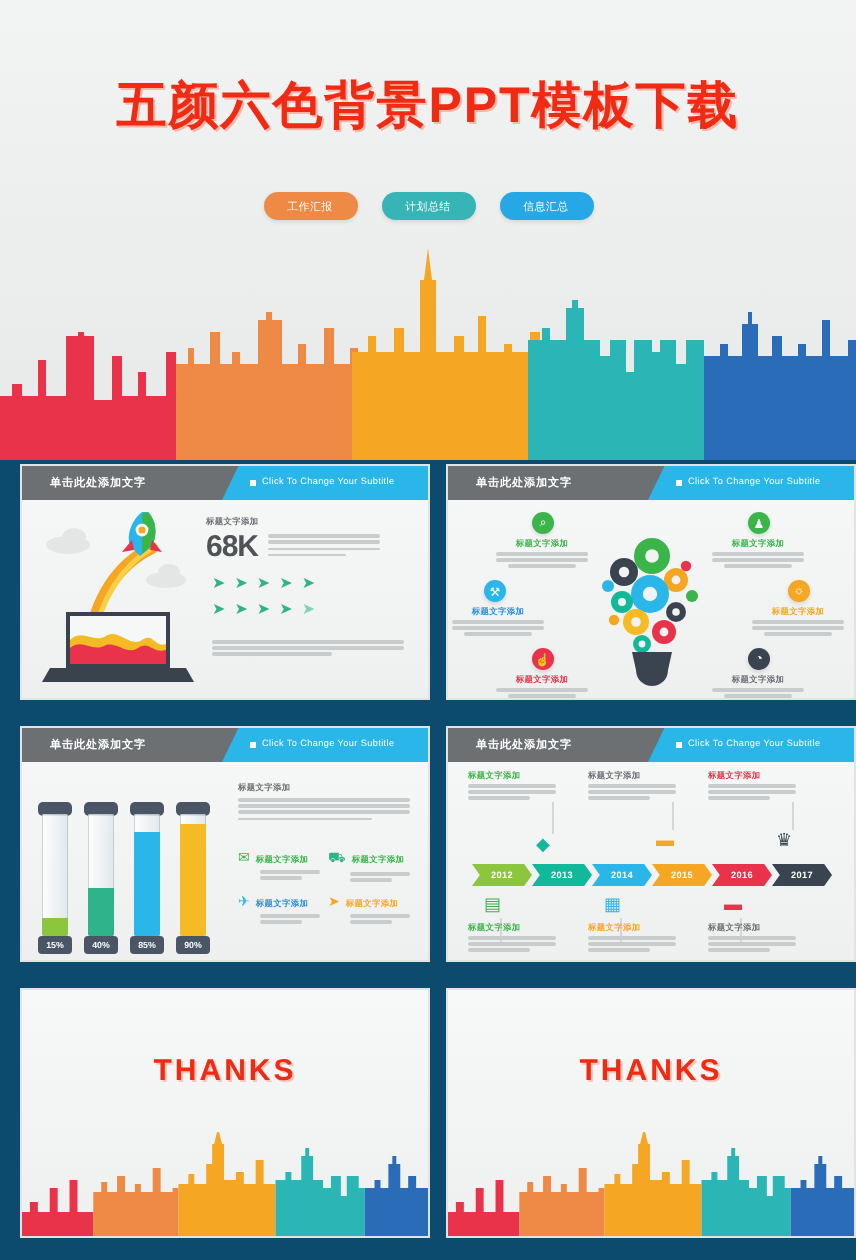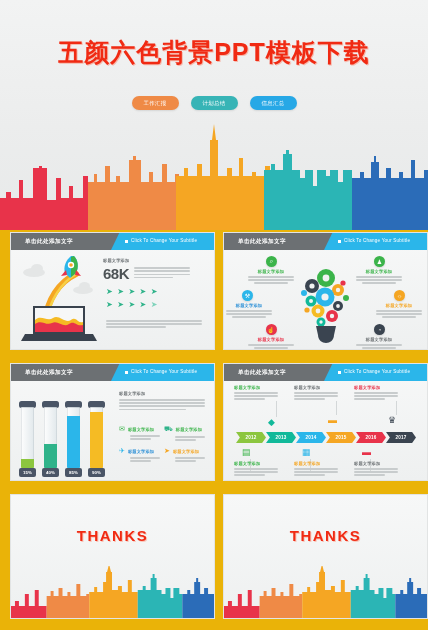--- a/index.html
+++ b/index.html
@@ -2,21 +2,21 @@
 <html><head>
 <meta charset="utf-8">
 <style>
   * { margin:0; padding:0; box-sizing:border-box; }
   html,body { width:428px; height:630px; }
   body {
     font-family:"Liberation Sans", sans-serif;
     background:#ffffff;
     overflow:hidden;
   }
-  .page { width:428px; height:630px; position:relative; background:#eab308; }
+  .page { width:428px; height:630px; position:relative; background:#0c4a6e; }
 
   
   .hero {
     position:relative; width:428px; height:230px;
     background:linear-gradient(180deg,#f2f3f3 0%,#eceded 55%,#e7e9e9 100%);
     overflow:hidden;
   }
   .hero-title {
     position:absolute; top:36px; left:0; width:100%;
     text-align:center;

